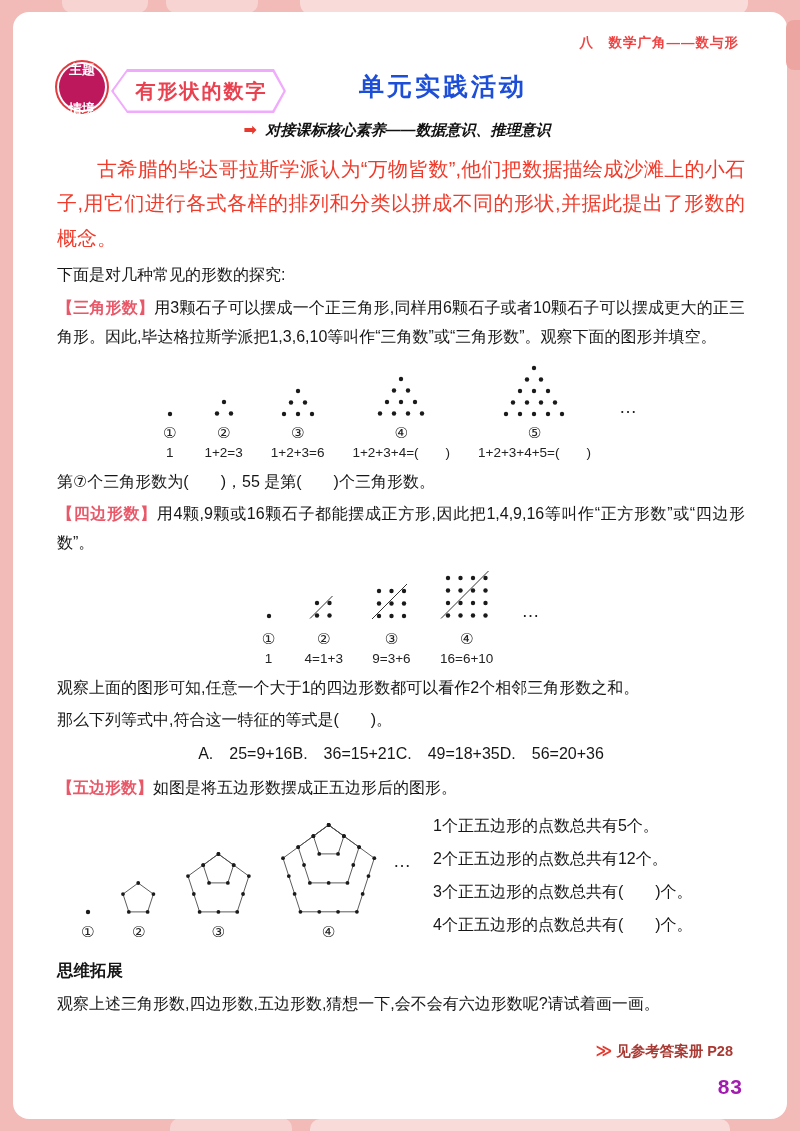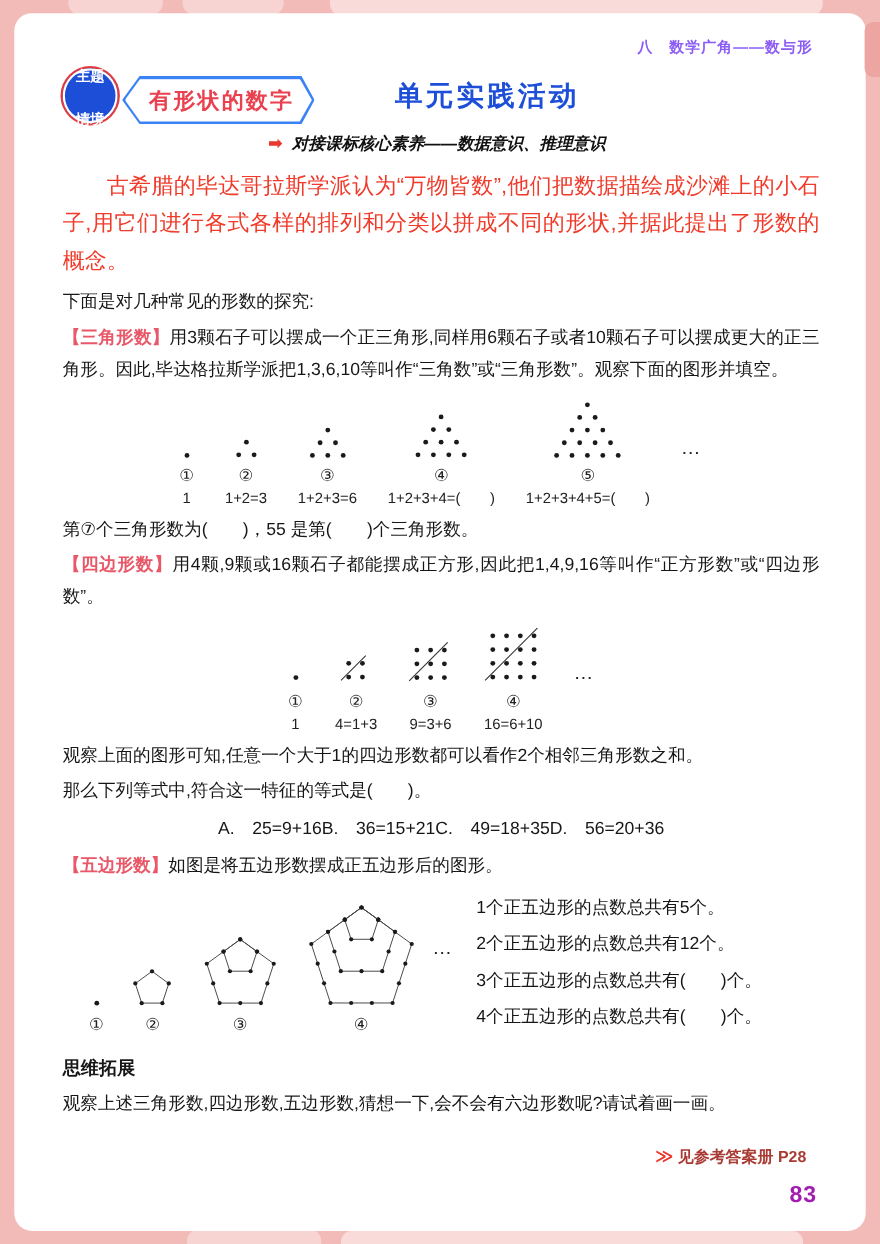--- a/index.html
+++ b/index.html
@@ -17,36 +17,36 @@
   .deco-band-bottom2 { right:70px; bottom:0; width:420px; height:12px; border-radius:10px 10px 0 0; background:#f9dcd9; }
   .deco-side { right:0; top:20px; width:14px; height:50px; background:#eca5a1; border-radius:8px 0 0 8px; z-index:3; }
 
   .panel {
     position:absolute; left:13px; right:13px; top:12px; bottom:12px;
     background:#ffffff; border-radius:16px; z-index:1;
     padding:22px 42px 20px 44px; overflow:hidden;
   }
 
   .chapter {
-    display:block; text-align:right; color:#8b5cf6; font-weight:bold;
+    display:block; text-align:right; color:#ef4444; font-weight:bold;
     font-size:13.5px; letter-spacing:1px; padding-right:6px;
   }
 
   .title-row { position:relative; margin-top:8px; height:58px; }
   .stamp {
     position:absolute; left:0px; top:2px; width:50px; height:50px;
-    background:#1d4ed8; border-radius:50%;
+    background:#be185d; border-radius:50%;
     box-shadow: inset 0 0 0 2px #fff, 0 0 0 2px #e23b3e;
     color:#fff; font-size:13px; font-weight:bold;
     display:flex; flex-direction:column; align-items:center; justify-content:space-between;
     line-height:1.2; z-index:2;gap:23px;
   }
   .badge { position:absolute; left:54px; top:9px; z-index:1; }
   .badge-b {
-    display:inline-block; background:#3b82f6; padding:2.5px;
+    display:inline-block; background:#f0abfc; padding:2.5px;
     clip-path:polygon(0 50%, 16px 0, calc(100% - 12px) 0, 100% 50%, calc(100% - 12px) 100%, 16px 100%);
   }
   .badge-i {
     display:inline-block; background:#fff; padding:6px 16px 6px 22px;
     clip-path:polygon(0 50%, 14px 0, calc(100% - 11px) 0, 100% 50%, calc(100% - 11px) 100%, 14px 100%);
     font-size:20px; font-weight:bold; color:#e9414f; letter-spacing:2px; white-space:nowrap;
   }
   .main-title {
     position:absolute; left:302px; top:10px;
     font-size:25px; font-weight:bold; color:#1d4ed8; letter-spacing:3px; white-space:nowrap;

